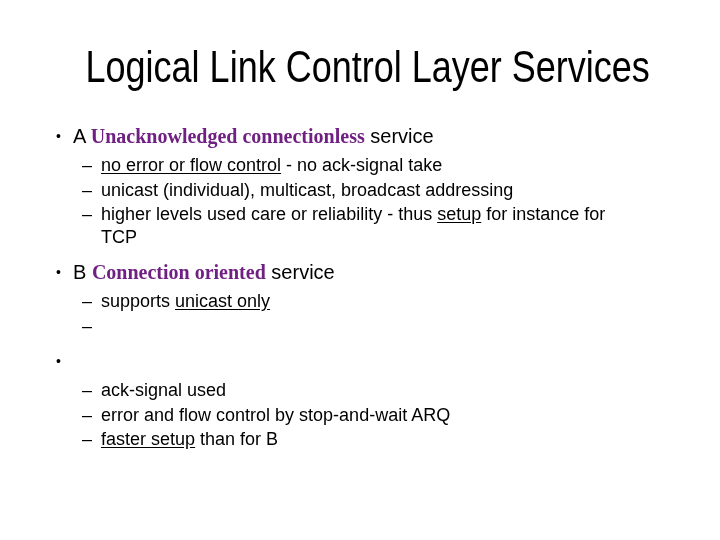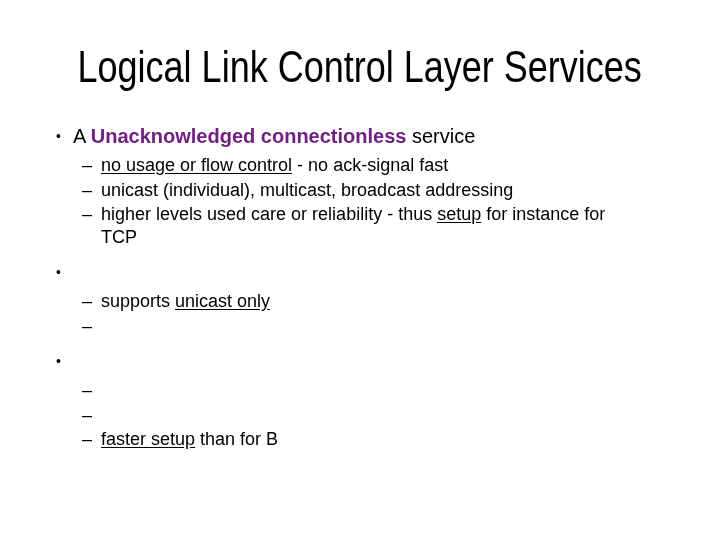--- a/index.html
+++ b/index.html
@@ -18,21 +18,21 @@
     overflow: hidden;
   }
   .slide {
     width: 720px;
     height: 540px;
     position: relative;
   }
   .title {
     margin: 0;
     padding-top: 44px;
-    text-align: center;
+    text-align: right;
     font-weight: 400;
     white-space: nowrap;
   }
   .title-inner {
     display: inline-block;
     font-size: 45px;
     line-height: 1.0;
     transform: scaleX(0.80);
     transform-origin: center top;
   }
@@ -48,20 +48,21 @@
   .section:first-child .l1 { margin-top: 0; }
   .m1 {
     flex: none;
     width: 17px;
     font-size: 14px;
     line-height: 24px;
   }
   .hl {
     color: var(--highlight);
     font-weight: 700;
+    font-family: Liberation Serif, serif;
   }
   .l2 {
     display: flex;
     align-items: flex-start;
     padding-left: 82px;
     font-size: 18px;
     line-height: 22.5px;
     margin: 2px 0;
   }
   .m2 {
@@ -85,54 +86,57 @@
 
   <div class="content">
 
     <div class="section">
       <div class="l1">
         <span class="m1">•</span>
         <span class="l1text"><span>A </span><span class="hl">Unacknowledged connectionless</span><span> service</span></span>
       </div>
       <div class="l2">
         <span class="m2">–</span>
-        <span class="l2text"><span></span><span class="u">no usage or flow control</span><span> - no ack-signal fast</span></span>
+        <span class="l2text"><span></span><span class="u">no error or flow control</span><span> - no ack-signal take</span></span>
       </div>
       <div class="l2">
         <span class="m2">–</span>
         <span class="l2text"><span>unicast (individual), multicast, broadcast addressing</span><span class="u"></span><span></span></span>
       </div>
       <div class="l2">
         <span class="m2">–</span>
         <span class="l2text"><span>higher levels used care or reliability - thus </span><span class="u">setup</span><span> for instance for TCP</span></span>
       </div>
     </div>
 
     <div class="section">
       <div class="l1">
         <span class="m1">•</span>
+        <span class="l1text"><span>B </span><span class="hl">Connection oriented</span><span> service</span></span>
       </div>
       <div class="l2">
         <span class="m2">–</span>
         <span class="l2text"><span>supports </span><span class="u">unicast only</span><span></span></span>
       </div>
       <div class="l2">
         <span class="m2">–</span>
       </div>
     </div>
 
     <div class="section">
       <div class="l1">
         <span class="m1">•</span>
       </div>
       <div class="l2">
         <span class="m2">–</span>
+        <span class="l2text"><span>ack-signal used</span><span class="u"></span><span></span></span>
       </div>
       <div class="l2">
         <span class="m2">–</span>
+        <span class="l2text"><span>error and flow control by stop-and-wait ARQ</span><span class="u"></span><span></span></span>
       </div>
       <div class="l2">
         <span class="m2">–</span>
         <span class="l2text"><span></span><span class="u">faster setup</span><span> than for B</span></span>
       </div>
     </div>
 
   </div>
 </div>
 

